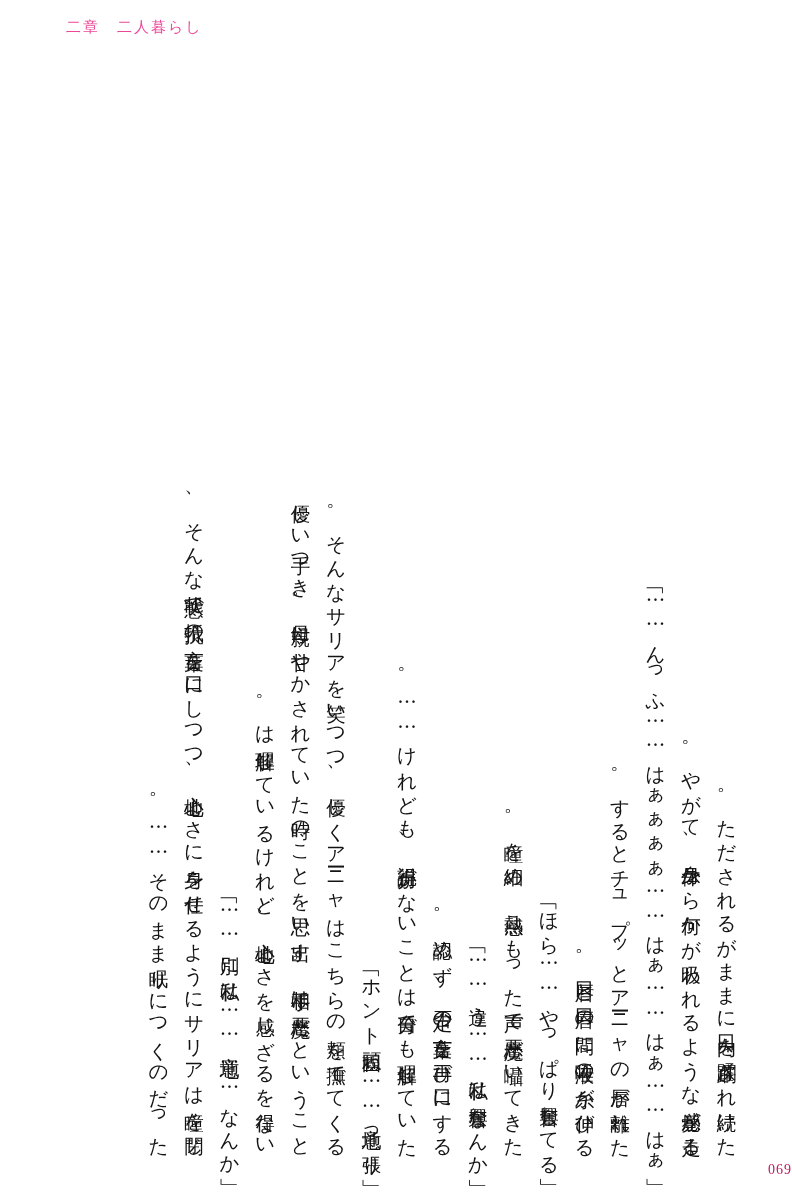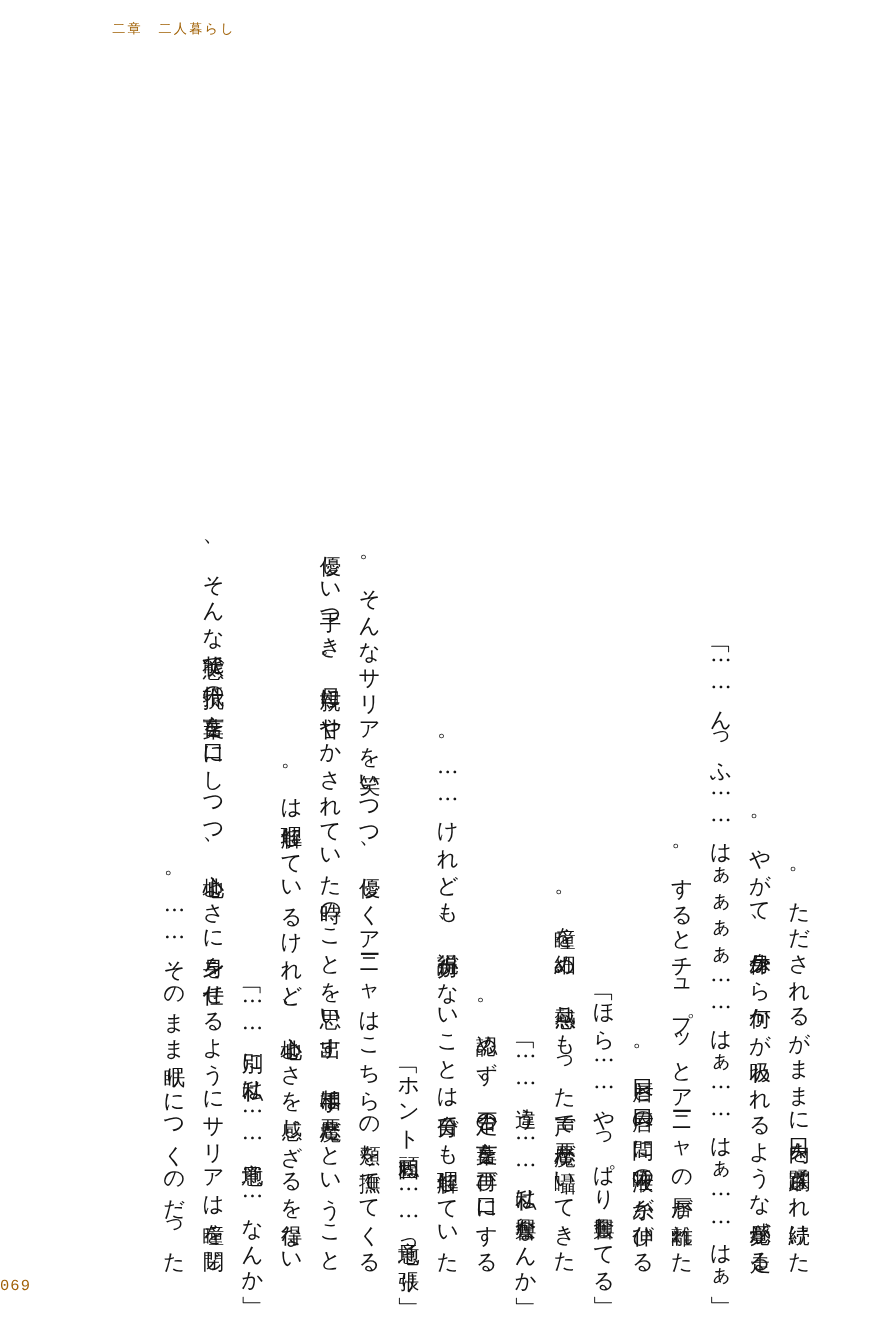--- a/index.html
+++ b/index.html
@@ -14,25 +14,24 @@
     font-family: "DejaVu Serif", "Liberation Serif", serif;
     color: #1a1a1a;
     overflow: hidden;
   }
 
   
   .running-head {
     position: absolute;
     top: 18px;
     left: 66px;
-    font-size: 12px;
+    font-size: 15px;
     letter-spacing: 2px;
-    color: #a16207;
+    color: #ec4899;
     white-space: pre;
-    margin-left: 36px;
   }
 
   
   .page-body {
     position: absolute;
     top: 68px;
     right: 56px;
     left: 60px;
     height: 1080px;
     display: flex;
@@ -56,25 +55,25 @@
   }
   
   .col.indent-1 { padding-top: 20px; }
 
   
   .folio {
     position: absolute;
     bottom: 22px;
     left: 0;
     right: 0;
-    text-align: left;
+    text-align: right;
     font-size: 14px;
     letter-spacing: 1px;
-    color: #a16207;
-    font-family: Liberation Mono, monospace;
+    color: #be185d;
+    font-family: Liberation Serif, serif;
   }
 </style>
 </head>
 <body>
 
 <div class="running-head">二章　二人暮らし</div>
 
 <div class="page-body">
   <div class="col">ただされるがままに口内を蹂躙され続けた。</div>
   <div class="col">やがて、身体から何かが吸われるような感覚が走る。</div>

